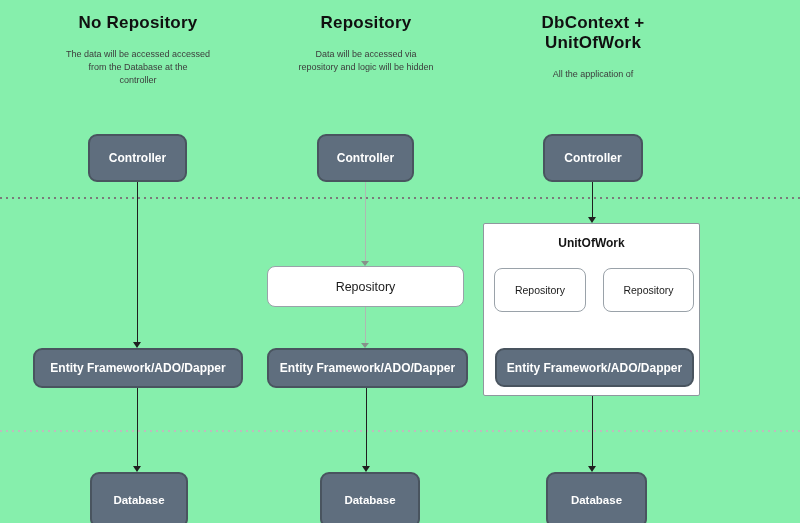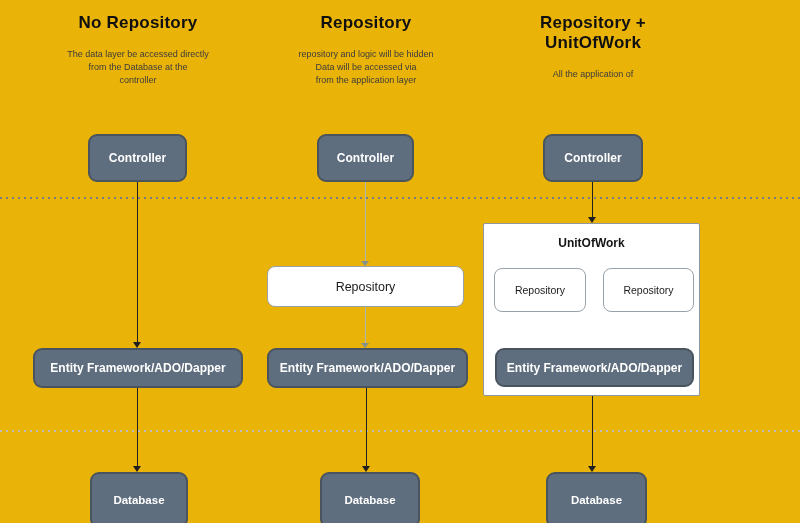--- a/index.html
+++ b/index.html
@@ -1,17 +1,17 @@
 <!DOCTYPE html>
 <html><head>
 <meta charset="utf-8">
 <style>
   html,body{margin:0;padding:0;background:#ffffff;}
   #stage{
-    position:relative;width:800px;height:523px;overflow:hidden;background:#eab308;
+    position:relative;width:800px;height:523px;overflow:hidden;background:#86efac;
     font-family:"Liberation Sans","DejaVu Sans",sans-serif;
     --node-dark-fill:#5f6e7e; --node-dark-border:#49545f;
     --node-light-border:#9aa2a9; --arrow-dark:#1f1f1f; --arrow-light:#aeb8b2;
     --divider-dark:#7a7a7a; --divider-light:#bdbdbd;
   }
   .col-title{
     position:absolute;margin:0;text-align:center;font-weight:bold;
     font-size:17px;line-height:20px;color:#101010;letter-spacing:.2px;
   }
   .col-title span{display:block;}
@@ -58,21 +58,21 @@
 
 <div id="stage" style="--node-dark-fill: #5f6e7e; --node-dark-border: #49545f; --node-light-border: #9aa2a9; --arrow-dark: #1f1f1f; --arrow-light: #aeb8b2; --divider-dark: #7a7a7a; --divider-light: #bdbdbd;">
 
   <div class="divider d1"></div>
   <div class="divider d2"></div>
 
   <h2 class="col-title" style="left:38px;top:13px;width:200px;">
     <span>No Repository</span>
   </h2>
   <p class="col-desc" style="left:53px;top:48px;width:170px;">
-    <span>The data layer be accessed directly</span>
+    <span>The data will be accessed accessed</span>
     <span>from the Database at the</span>
     <span>controller</span>
   </p>
 
   <div class="node dark" style="left:88px;top:134px;width:99px;height:48px;">
     <span>Controller</span>
   </div>
 
   <div class="aline dark" style="left:137px;top:182px;height:161px;"></div>
   <div class="ahead dark" style="left:133px;top:342px;"></div>
@@ -85,23 +85,22 @@
   <div class="ahead dark" style="left:133px;top:466px;"></div>
 
   <div class="node dark" style="left:90px;top:472px;width:98px;height:56px;font-size:11.5px;">
     <span>Database</span>
   </div>
 
   <h2 class="col-title" style="left:266px;top:13px;width:200px;">
     <span>Repository</span>
   </h2>
   <p class="col-desc" style="left:276px;top:48px;width:180px;">
+    <span>Data will be accessed via</span>
     <span>repository and logic will be hidden</span>
-    <span>Data will be accessed via</span>
-    <span>from the application layer</span>
   </p>
 
   <div class="node dark" style="left:317px;top:134px;width:97px;height:48px;">
     <span>Controller</span>
   </div>
 
   <div class="aline light" style="left:365px;top:182px;height:80px;"></div>
   <div class="ahead light" style="left:361px;top:261px;"></div>
 
   <div class="node light" style="left:267px;top:266px;width:197px;height:41px;">
@@ -116,21 +115,21 @@
   </div>
 
   <div class="aline dark" style="left:366px;top:388px;height:78px;"></div>
   <div class="ahead dark" style="left:362px;top:466px;"></div>
 
   <div class="node dark" style="left:320px;top:472px;width:100px;height:56px;font-size:11.5px;">
     <span>Database</span>
   </div>
 
   <h2 class="col-title" style="left:508px;top:13px;width:170px;">
-    <span>Repository +</span>
+    <span>DbContext +</span>
     <span>UnitOfWork</span>
   </h2>
   <p class="col-desc" style="left:513px;top:68px;width:160px;">
     <span>All the application of</span>
   </p>
 
   <div class="node dark" style="left:543px;top:134px;width:100px;height:48px;">
     <span>Controller</span>
   </div>
 

